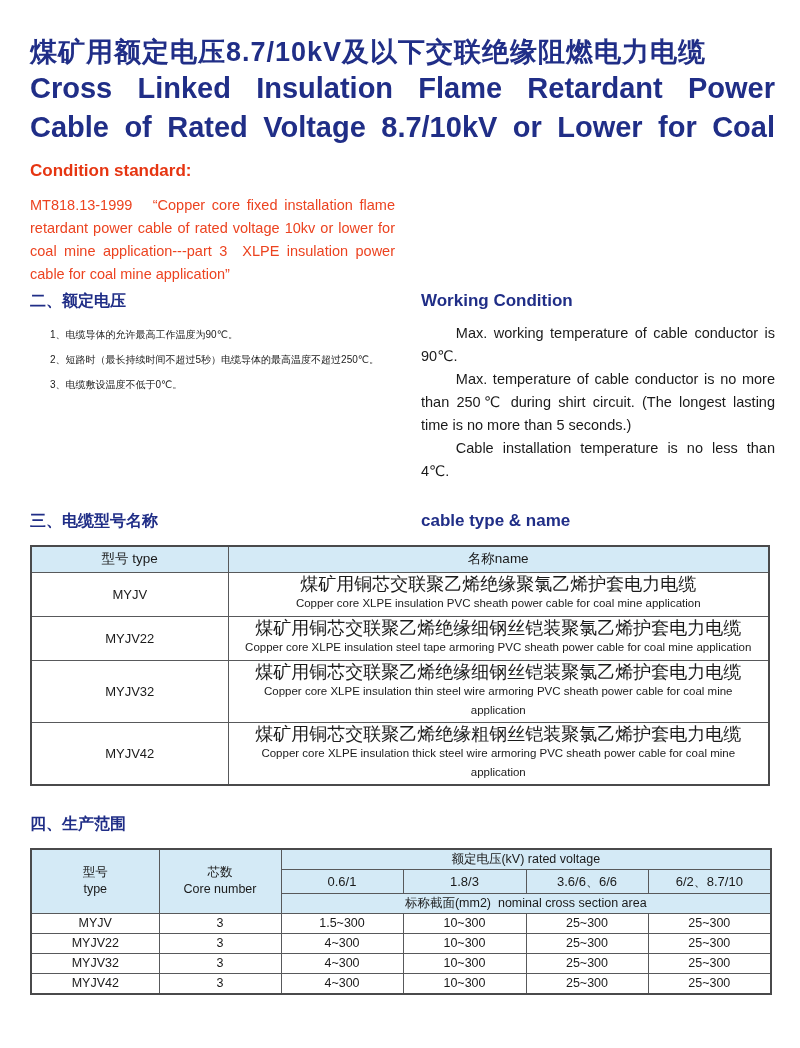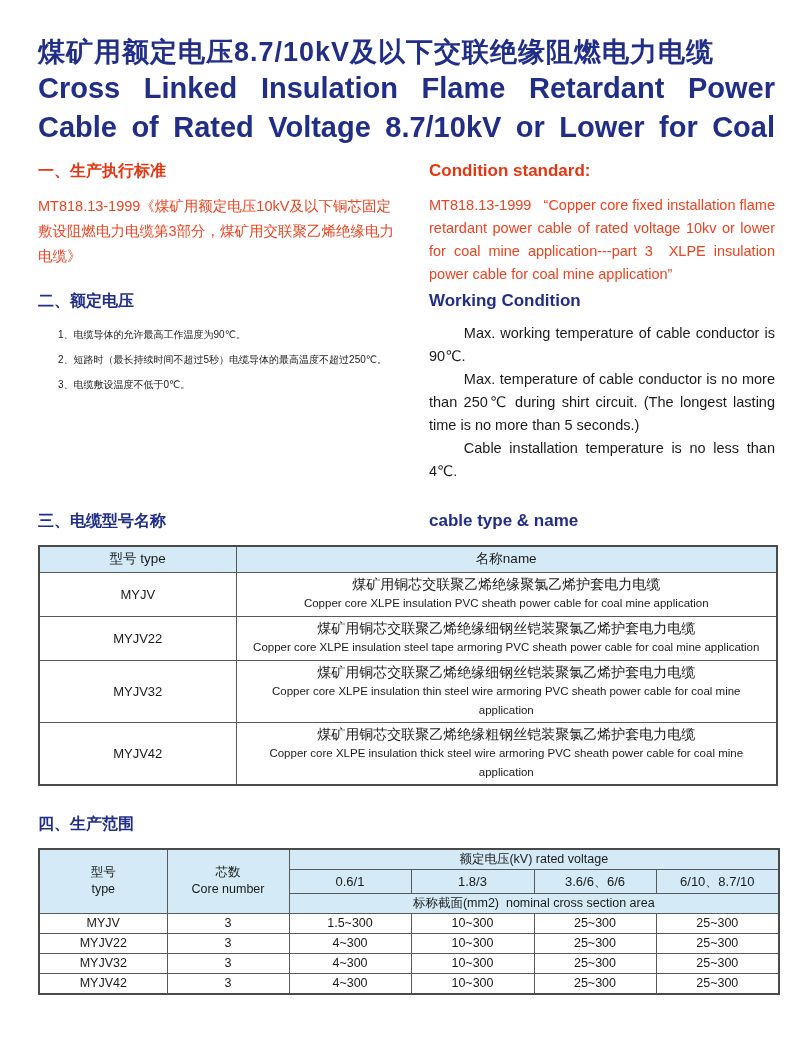--- a/index.html
+++ b/index.html
@@ -3,21 +3,21 @@
 <meta charset="utf-8">
 <style>
   * { margin: 0; padding: 0; box-sizing: border-box; }
   html, body { background: #ffffff; }
   body {
     width: 800px; height: 1048px;
     font-family: "Liberation Sans", "DejaVu Sans", sans-serif;
     color: #1a1a1a;
     overflow: hidden;
   }
-  .page { padding: 35px 25px 0 30px; margin-left: 8px; }
+  .page { padding: 35px 25px 0 30px; }
 
   
   .title-zh {
     color: #202e87; font-weight: bold; font-size: 27px;
     letter-spacing: 1px; line-height: 34px;
   }
   .title-en-line {
     color: #202e87; font-weight: bold; font-size: 29px;
     line-height: 39px;
     text-align: justify; text-align-last: justify;
@@ -57,45 +57,41 @@
     border: 2px solid #4a4a4b;
   }
   td {
     border: 1px solid #58595b;
     text-align: center; vertical-align: middle;
     padding: 2px 12px;
   }
   .thead td { background: #d4eaf6; }
   .t1 td.c-type { width: 197px; font-size: 13px; }
   .t1 .thead td { font-size: 13.5px; height: 26px; }
-  .t1 .name-zh { font-size: 14px; line-height: 19px; }
+  .t1 .name-zh { font-size: 18px; line-height: 19px; }
   .t1 .name-en { font-size: 11.5px; line-height: 19px; }
   .t1 .r2 td { height: 44px; }
   .t1 .r3 td { height: 55px; }
 
   .t2 td { font-size: 12.5px; line-height: 15px; height: 20px; }
   .t2 .pre { white-space: pre-line; line-height: 17px; }
   .t2 .volt-row td { height: 24px; font-size: 13px; }
 </style>
 </head>
 <body>
 
 <div class="page">
 
   <div>
     <div class="title-zh">煤矿用额定电压8.7/10kV及以下交联绝缘阻燃电力电缆</div>
     <div class="title-en-line">Cross Linked Insulation Flame Retardant Power</div>
     <div class="title-en-line">Cable of Rated Voltage 8.7/10kV or Lower for Coal</div>
   </div>
 
   <div class="cols s1 red">
-    <div>
-      <div class="sec-head-zh">一、生产执行标准</div>
-      <div class="body body-zh red-body">MT818.13-1999《煤矿用额定电压10kV及以下铜芯固定敷设阻燃电力电缆第3部分，煤矿用交联聚乙烯绝缘电力电缆》</div>
-    </div>
     <div>
       <div class="sec-head-en">Condition standard:</div>
       <div class="body body-en red-body">MT818.13-1999&nbsp;&nbsp;&nbsp;“Copper core fixed installation flame retardant power cable of rated voltage 10kv or lower for coal mine application---part 3&nbsp;&nbsp;XLPE insulation power cable for coal mine application”</div>
     </div>
   </div>
 
   <div class="cols s2">
     <div>
       <div class="sec-head-zh">二、额定电压</div>
       <div class="body">
@@ -174,21 +170,21 @@
       <td rowspan="3" class="pre">型号
 type</td>
       <td rowspan="3" class="pre">芯数
 Core number</td>
       <td colspan="4">额定电压(kV) rated voltage</td>
     </tr>
     <tr class="thead volt-row">
       <td>0.6/1</td>
       <td>1.8/3</td>
       <td>3.6/6、6/6</td>
-      <td>6/10、8.7/10</td>
+      <td>6/2、8.7/10</td>
     </tr>
     <tr class="thead">
       <td colspan="4">标称截面(mm2)&nbsp; nominal cross section area</td>
     </tr>
     <tr>
       <td>MYJV</td>
       <td>3</td>
       <td>1.5~300</td>
       <td>10~300</td>
       <td>25~300</td>

